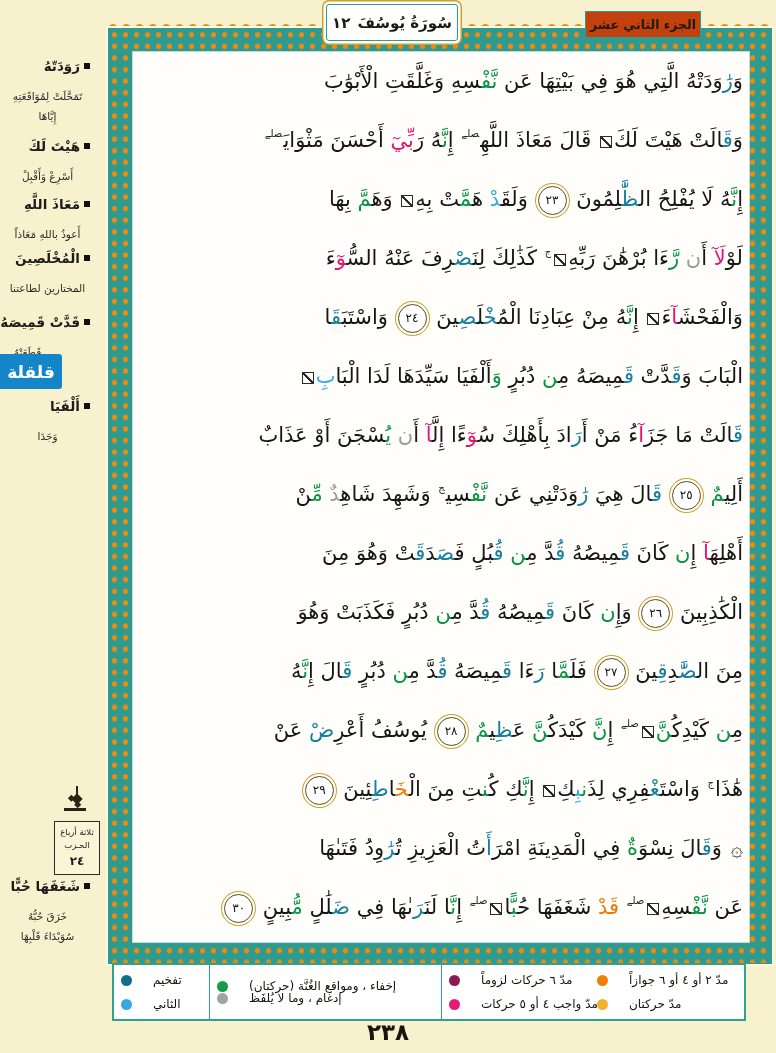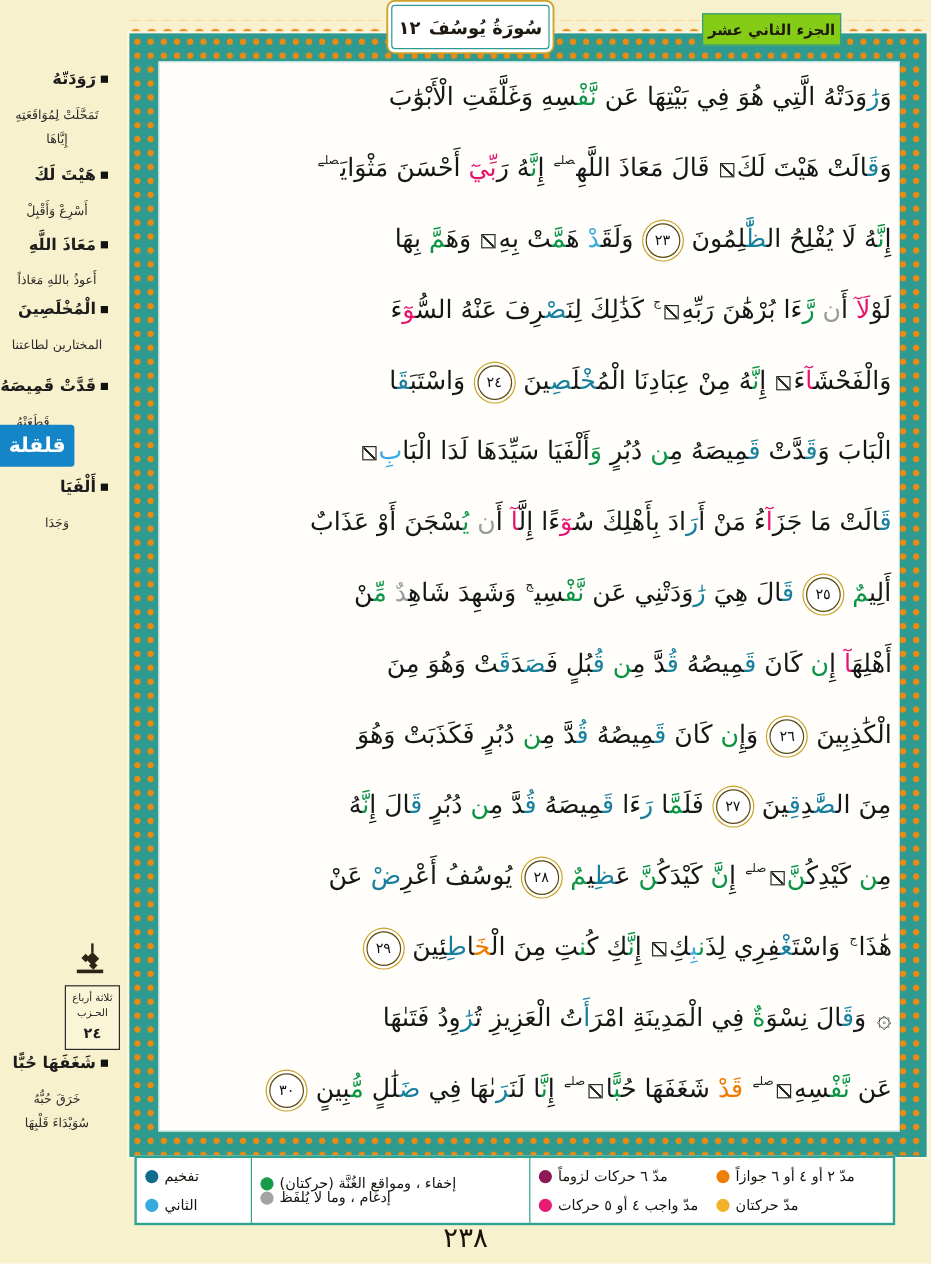--- a/index.html
+++ b/index.html
@@ -29,21 +29,21 @@
         font-size:12px;line-height:1;color:#111;background:#fff;vertical-align:middle;margin:0 3px;}
   .wbox{display:inline-block;width:10px;height:10px;border:1.2px solid #2b2b2b;margin:0 2px;
         vertical-align:-1px;background:linear-gradient(45deg,rgba(0,0,0,0) 44%,#2b2b2b 44%,#2b2b2b 56%,rgba(0,0,0,0) 56%);}
   .wsup{font-size:10px;vertical-align:10px;letter-spacing:0;margin:0 1px;color:#222;line-height:1;}
   .hstar{vertical-align:middle;margin-left:2px;}
   
   .surah-box{position:absolute;left:326px;top:4px;width:130px;height:35px;background:#fff;
              border:1.5px solid var(--frame-teal);border-radius:3px;box-shadow:0 0 0 2.5px #fff,0 0 0 4px #c9a227;
              display:flex;align-items:center;justify-content:center;gap:7px;direction:rtl;
              font-weight:bold;font-size:15px;color:#1f1a10;}
-  .juz-box{position:absolute;left:585px;top:11px;width:114px;height:25px;background:#84cc16;
+  .juz-box{position:absolute;left:585px;top:11px;width:114px;height:25px;background:#c2410c;
            border:1.5px solid var(--frame-teal);display:flex;align-items:center;justify-content:center;
            font-size:12.5px;font-weight:bold;color:#1f1a10;}
   
   .note{position:absolute;left:0;width:95px;direction:rtl;}
   .term{display:flex;align-items:center;gap:4px;padding-right:5px;font-size:13.5px;font-weight:bold;color:#1c1c1c;}
   .bullet{width:6px;height:6px;background:#111;flex:0 0 auto;}
   .def{margin-top:13px;font-size:10.5px;color:#2c2c2c;text-align:center;white-space:pre-line;line-height:1.9;}
   .surah-tab{position:absolute;left:0;top:354px;width:62px;height:35px;background:var(--tab-blue);
              color:#fff;font-size:17px;font-weight:bold;display:flex;align-items:center;justify-content:center;
              border-radius:0 3px 3px 0;}
@@ -51,25 +51,25 @@
   .hizb-box{display:inline-block;border:1.5px solid #2b2b2b;background:#fbf5d8;padding:4px 5px;margin-top:1px;}
   .hizb-box div{font-size:8.5px;line-height:1.5;color:#1c1c1c;}
   .hizb-box div:nth-child(3){font-size:12px;font-weight:bold;}
   
   .legend{position:absolute;left:112px;top:963px;width:634px;height:58px;background:#fff;
           border:2px solid var(--legend-border);display:flex;direction:ltr;box-sizing:border-box;}
   .lcell{display:flex;flex-direction:column;justify-content:space-around;padding:3px 7px;box-sizing:border-box;}
   .lcell + .lcell{border-left:1.5px solid var(--legend-border);}
   .lcell.c0{width:95px;} .lcell.c1{width:232px;justify-content:center;} .lcell.c2{flex:1;}
   .lrow{display:flex;align-items:center;gap:8px;}
-  .lentry{display:flex;align-items:center;gap:5px;flex:1;min-width:0;}
+  .lentry{display:flex;align-items:center;gap:21px;flex:1;min-width:0;}
   .ldot{width:11px;height:11px;border-radius:50%;flex:0 0 auto;}
   .llabel{font-size:12px;color:#15150f;direction:rtl;text-align:right;white-space:nowrap;line-height:1;}
   .pagenum{position:absolute;left:0;right:0;top:1019px;text-align:center;
-           font-size:23px;font-weight:normal;color:#19150c;}
+           font-size:23px;font-weight:bold;color:#19150c;}
 </style>
 </head>
 <body>
 
 <div class="page">
 
   <div class="cren"></div>
 
   <div class="frame">
     <div class="inner">

